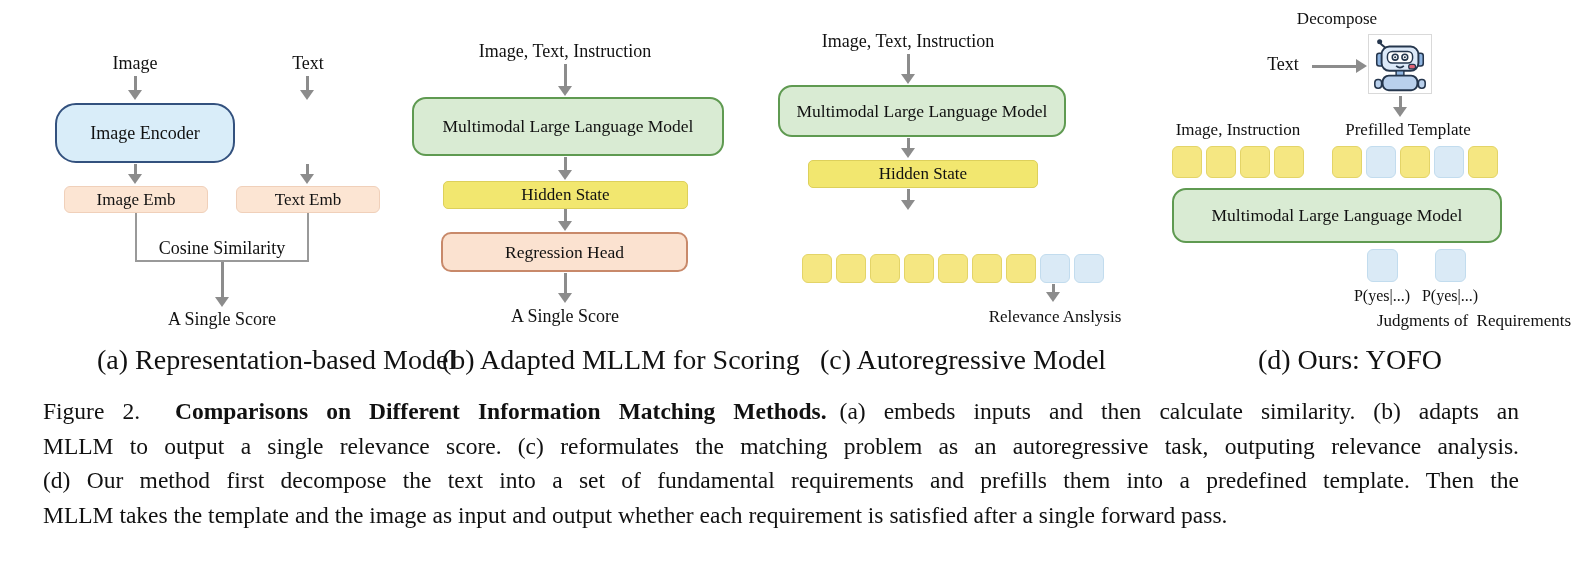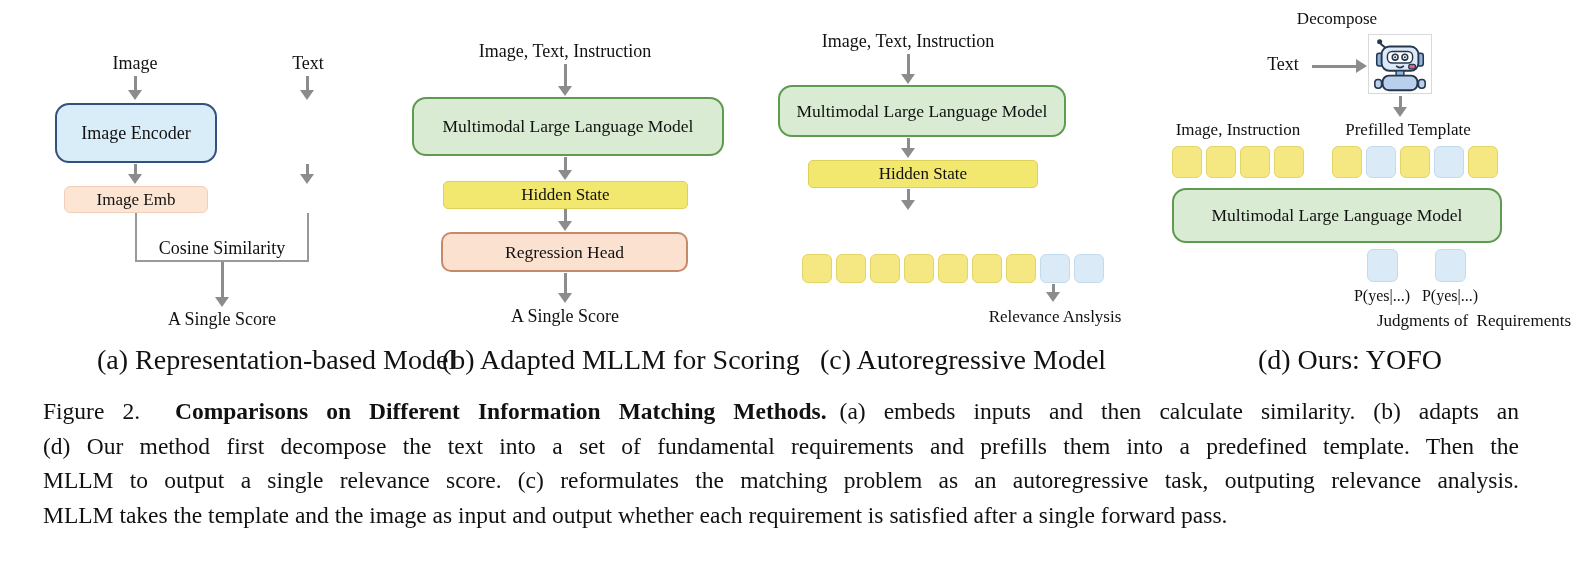--- a/index.html
+++ b/index.html
@@ -44,24 +44,25 @@
 </style>
 </head>
 <body>
 
 <div class="page">
 
   <div class="lbl" style="left:85px;top:53px;width:100px;">Image</div>
   <div class="lbl" style="left:258px;top:53px;width:100px;">Text</div>
   <div class="varrow" style="left:134px;top:76px;height:14px;"></div>
   <div class="varrow" style="left:306px;top:76px;height:14px;"></div>
-  <div class="box enc" style="left:55px;top:103px;width:162px;height:60px;">Image Encoder</div>
+  <div class="box enc" style="left:55px;top:103px;width:180px;height:60px;border-radius:21px;">Image Encoder</div>
   <div class="varrow" style="left:134px;top:164px;height:10px;"></div>
   <div class="varrow" style="left:306px;top:164px;height:10px;"></div>
   <div class="box emb" style="left:64px;top:186px;width:144px;height:27px;">Image Emb</div>
+  <div class="box emb" style="left:236px;top:186px;width:144px;height:27px;">Text Emb</div>
   <div class="vline" style="left:135px;top:213px;height:49px;"></div>
   <div class="vline" style="left:307px;top:213px;height:49px;"></div>
   <div class="hline" style="left:135px;top:260px;width:174px;"></div>
   <div class="lbl" style="left:142px;top:238px;width:160px;">Cosine Similarity</div>
   <div class="varrow" style="left:221px;top:262px;height:35px;"></div>
   <div class="lbl" style="left:147px;top:309px;width:150px;">A Single Score</div>
 
   <div class="lbl" style="left:465px;top:41px;width:200px;">Image, Text, Instruction</div>
   <div class="varrow" style="left:564px;top:64px;height:22px;"></div>
   <div class="box mllm" style="left:412px;top:97px;width:312px;height:59px;">Multimodal Large Language Model</div>
@@ -140,18 +141,18 @@
 
   <div class="subcap" style="left:97px;top:344px;width:250px;">(a) Representation-based Model</div>
   <div class="subcap" style="left:442px;top:344px;width:250px;">(b) Adapted MLLM for Scoring</div>
   <div class="subcap" style="left:820px;top:344px;width:250px;">(c) Autoregressive Model</div>
   <div class="subcap" style="left:1225px;top:344px;width:250px;">(d) Ours: YOFO</div>
 
   <div class="caption">
     <div class="cap-line j">
       <span class="cap-prefix">Figure 2.</span><span class="cap-bold">Comparisons on Different Information Matching Methods.</span><span>(a) embeds inputs and then calculate similarity. (b) adapts an</span>
     </div>
+    <div class="cap-line j">MLLM to output a single relevance score. (c) reformulates the matching problem as an autoregressive task, outputing relevance analysis.</div>
     <div class="cap-line j">(d) Our method first decompose the text into a set of fundamental requirements and prefills them into a predefined template. Then the</div>
-    <div class="cap-line j">MLLM to output a single relevance score. (c) reformulates the matching problem as an autoregressive task, outputing relevance analysis.</div>
     <div class="cap-line">MLLM takes the template and the image as input and output whether each requirement is satisfied after a single forward pass.</div>
   </div>
 
 </div>
 
 </body></html>

